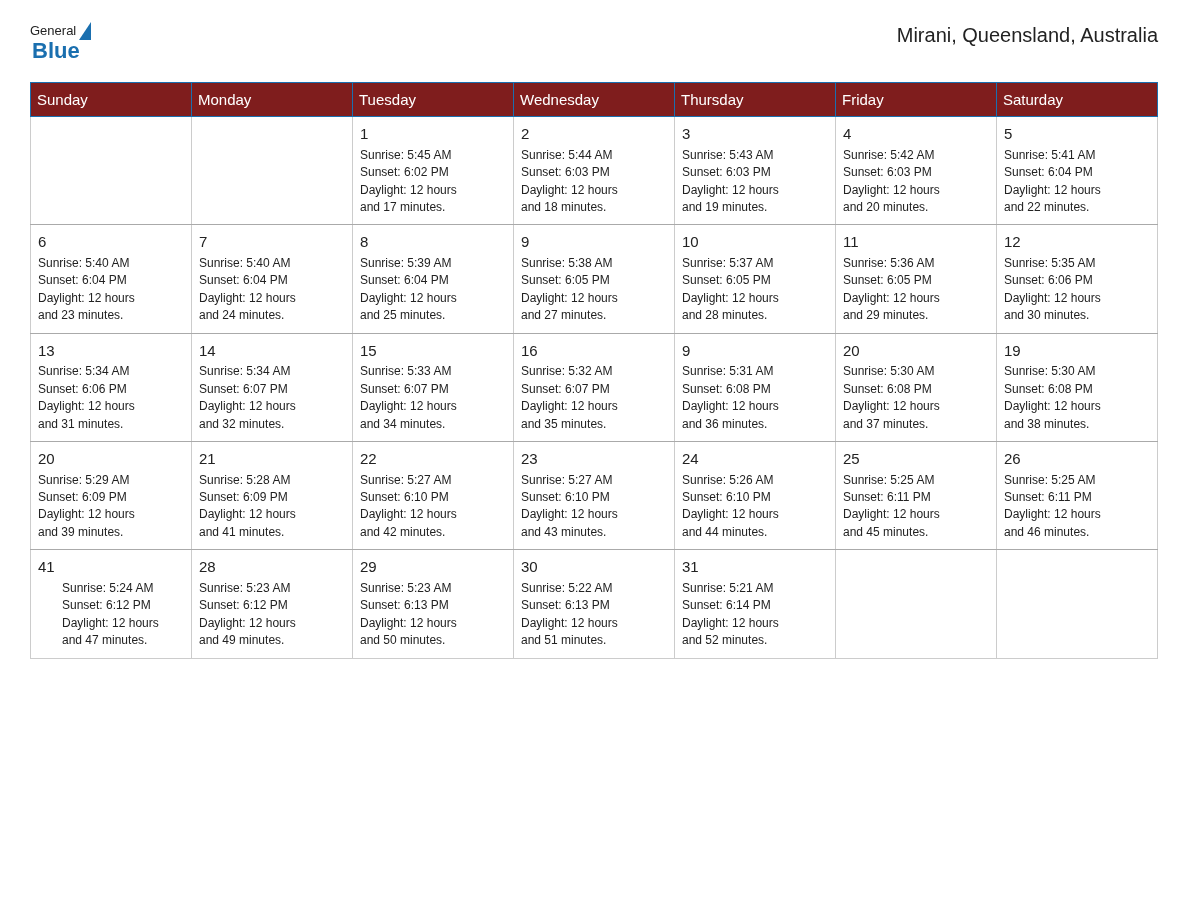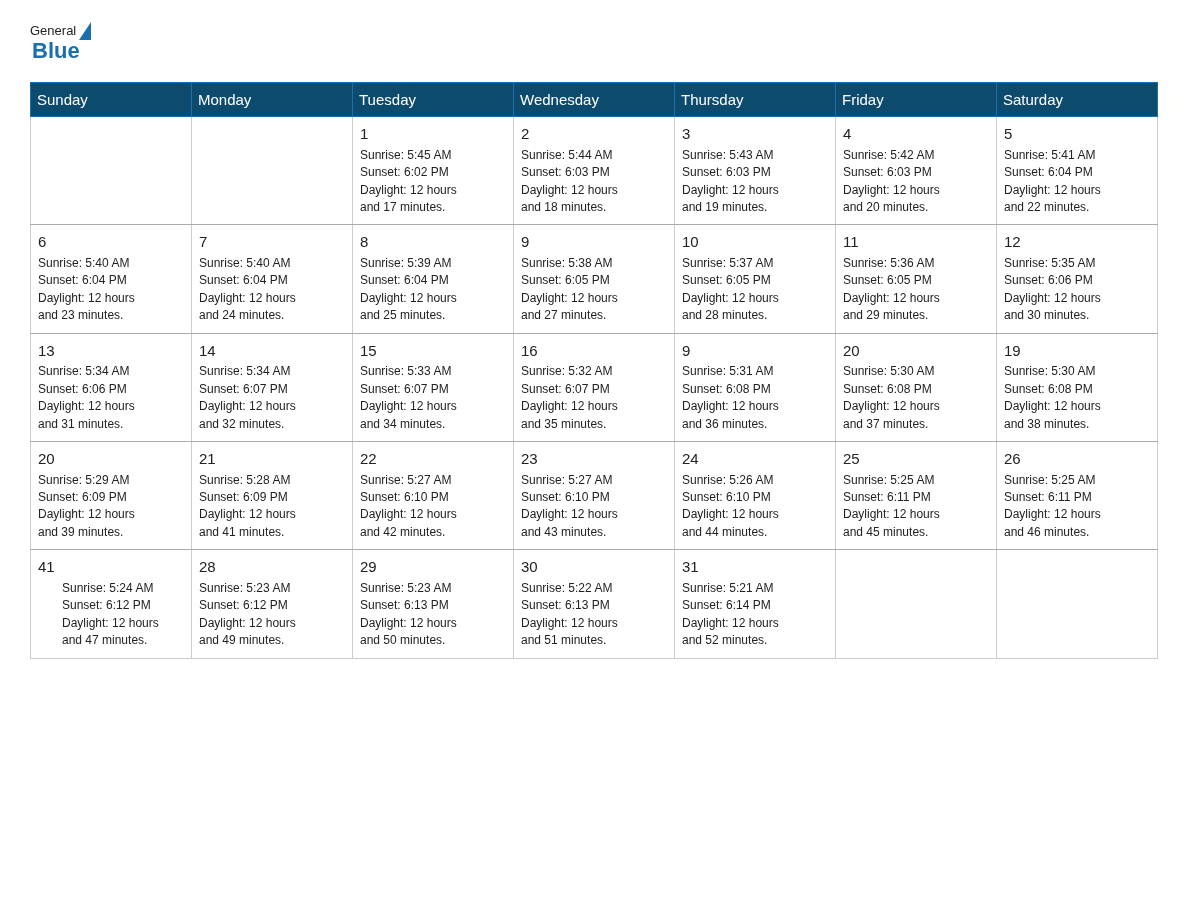--- a/index.html
+++ b/index.html
@@ -54,21 +54,21 @@
       font-size: 20px;
       color: #222;
       margin-top: 4px;
     }
     .calendar {
       width: 100%;
       border-collapse: collapse;
       border: 1px solid #aaa;
     }
     .calendar th {
-      background: #0c4a6e;
+      background: #7f1d1d;
       color: #fff;
       padding: 8px 6px;
       font-size: 15px;
       font-weight: normal;
       text-align: left;
       border: 1px solid #1a6faf;
     }
     .calendar td {
       vertical-align: top;
       padding: 6px 7px 8px 7px;
@@ -107,20 +107,21 @@
 
 <div class="header">
   <div class="logo">
     <div class="logo-row">
       <span class="logo-general">General</span>
       <div class="logo-triangle"></div>
     </div>
     <span class="logo-blue">Blue</span>
   </div>
   <div class="title-block">
+    <div class="subtitle">Mirani, Queensland, Australia</div>
   </div>
 </div>
 
 <table class="calendar">
   <thead>
     <tr>
     <th>Sunday</th>
         <th>Monday</th>
         <th>Tuesday</th>
         <th>Wednesday</th>

